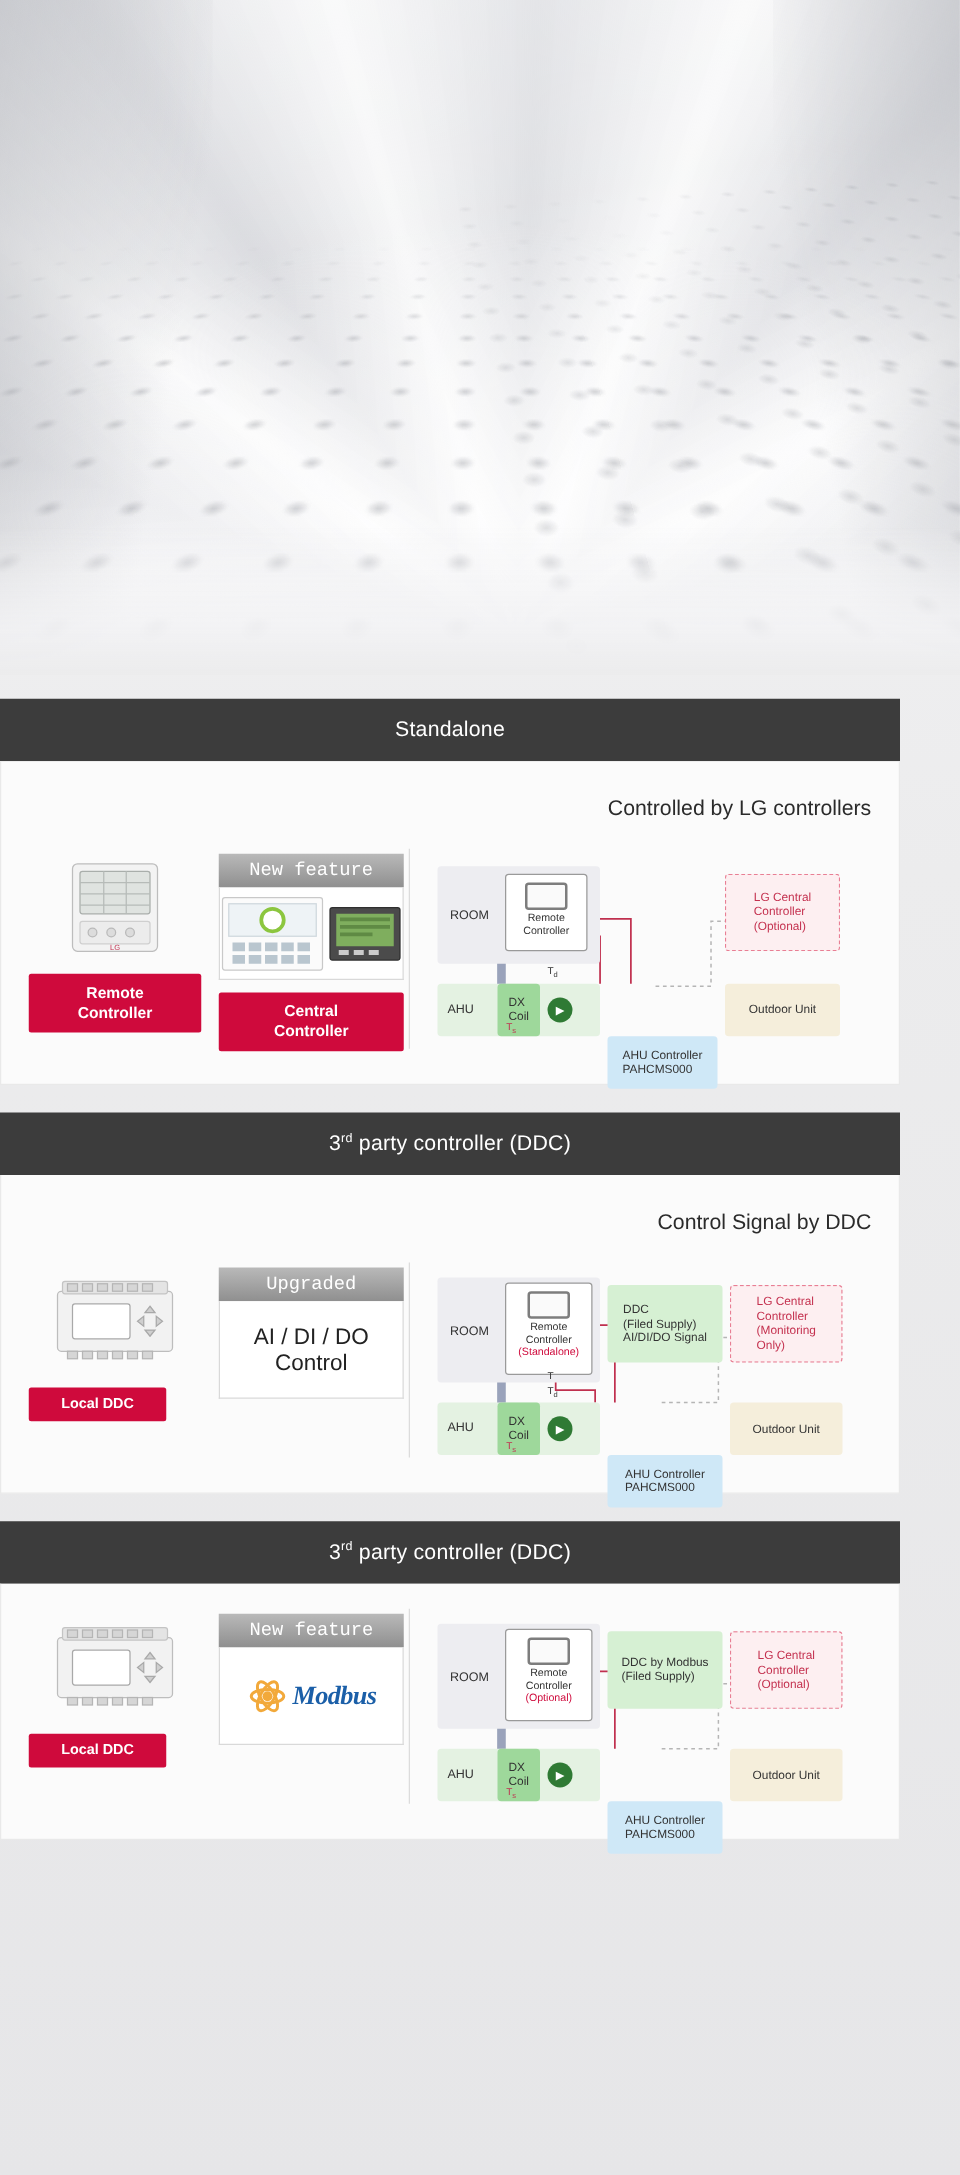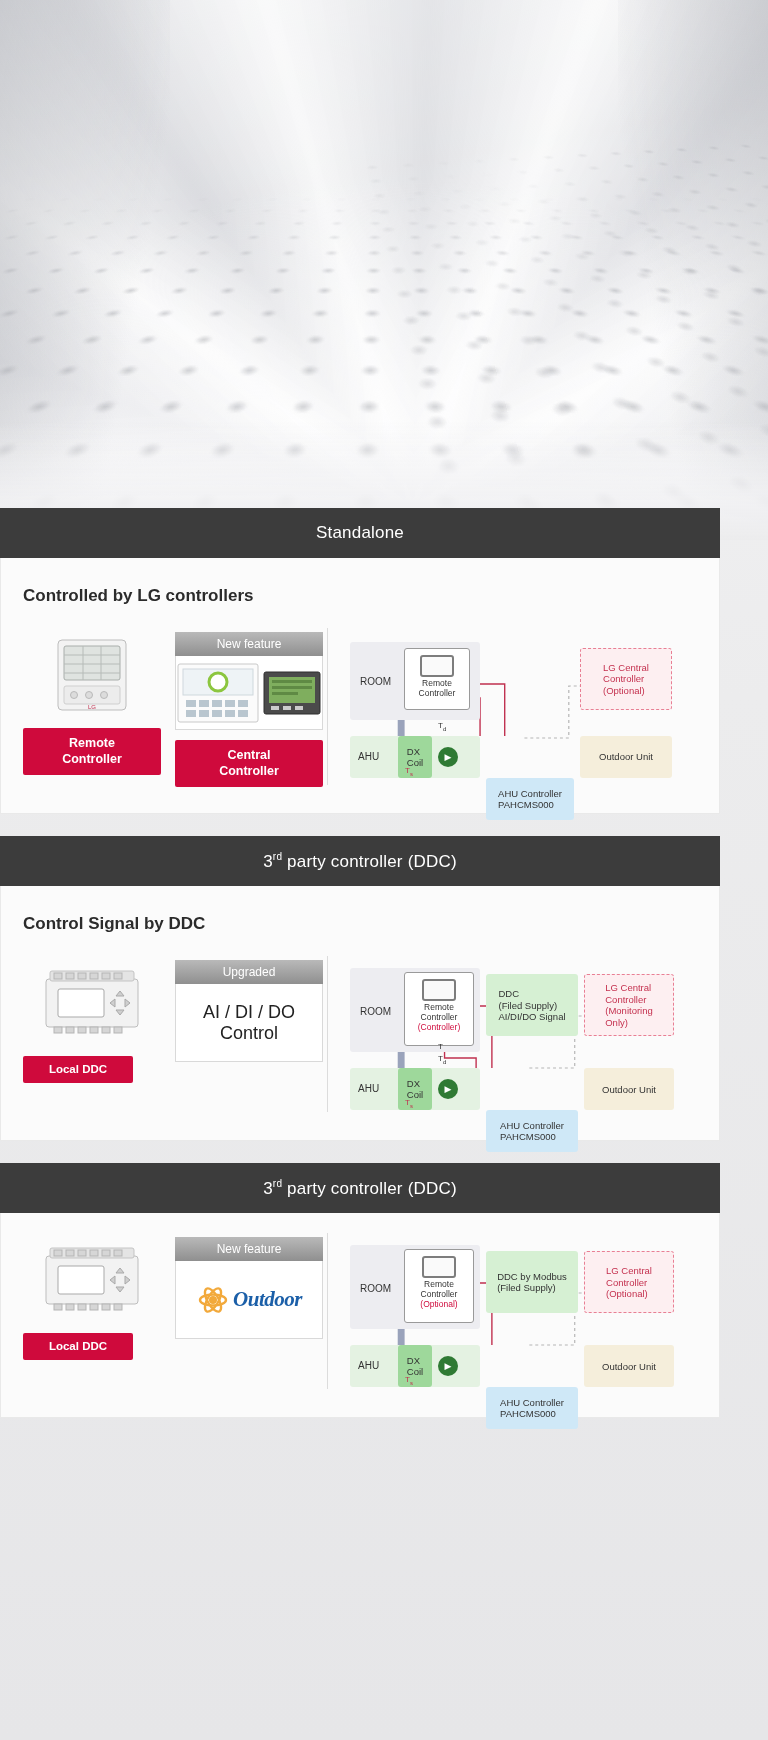--- a/index.html
+++ b/index.html
@@ -87,41 +87,41 @@
   .hero-edge-r {
     position: absolute; right: 0; top: 0; width: 150px; height: 540px;
     background: linear-gradient(260deg, rgba(176,178,184,0.45) 0%, rgba(255,255,255,0.0) 70%);
   }
   .hero-fade {
     position: absolute; left: 0; bottom: 0; width: 768px; height: 120px;
     background: linear-gradient(180deg, rgba(255,255,255,0) 0%, rgba(241,241,243,0.9) 70%, #ececed 100%);
   }
 
   
-  .sections { position: absolute; left: 0; top: 508px; width: 684px; }
+  .sections { position: absolute; left: 0; top: 559px; width: 684px; }
   .section { width: 720px; margin: 0 auto 22px auto; }
   .sec-head {
     height: 50px;
     background: #3c3c3c;
     color: #ffffff;
     display: flex; align-items: center; justify-content: center;
     font-size: 17px;
     letter-spacing: 0.2px;
   }
   .sec-head sup { font-size: 10px; vertical-align: super; }
   .sec-body {
     background: #fbfbfb;
     border: 1px solid #e9e9e9;
     border-top: none;
     padding: 18px 22px 26px 22px;
   }
   .sec-title {
-    text-align: left;
+    text-align: right;
     font-size: 17px;
-    font-weight: bold;
+    font-weight: normal;
     color: #2b2b2b;
     margin: 10px 0 20px 0;
   }
   .row { display: flex; align-items: flex-start; }
   .left-col { width: 300px; display: flex; gap: 14px; align-items: flex-start; padding-top: 6px; }
   .divider { width: 1px; background: #dcdcdc; align-self: stretch; margin: 2px 14px 2px 4px; }
   .right-col { flex: 1; }
 
   
   .dev { width: 140px; }
@@ -139,23 +139,24 @@
     line-height: 1.25;
     padding: 8px 4px;
     border-radius: 2px;
   }
   .pill.small { font-size: 11.5px; padding: 6px 4px; width: 110px; }
 
   .feat-box { width: 150px; }
   .feat-cap {
     background: #9a9a9a;
     color: #fff;
-    font-size: 12px;
+    font-size: 15px;
     text-align: center;
     padding: 5px 2px;
+    font-family: Liberation Mono, monospace;
   }
   .feat-cap.grad {
     background: linear-gradient(180deg,#b9b9b9,#8f8f8f);
   }
   .feat-body {
     border: 1px solid #d9d9d9;
     border-top: none;
     background: #fff;
     height: 74px;
     display: flex; align-items: center; justify-content: center;
@@ -418,21 +419,21 @@
                 <path d="M182 56 L190 56" stroke="#b5b5b5" stroke-width="1.2" fill="none" stroke-dasharray="3,3"></path>
                 <circle cx="112" cy="52" r="2.2" fill="#c0304f"></circle>
                 <circle cx="104" cy="128" r="2.2" fill="#c0304f"></circle>
               </svg>
 
               <div class="box room" style="left:8px; top:14px; width:130px; height:84px;">
                 <span style="position:absolute; left:10px; top:38px; font-size:10px;">ROOM</span>
               </div>
               <div class="rc" style="position:absolute; left:62px; top:18px; width:70px; height:74px; padding-top:6px;">
                 <div class="rc-screen"></div>
-                <div class="rc-cap">Remote<br>Controller<br><span class="red">(Controller)</span></div>
+                <div class="rc-cap">Remote<br>Controller<br><span class="red">(Standalone)</span></div>
               </div>
 
               <div class="box ahu-band" style="left:8px; top:114px; width:130px; height:42px;">
                 <span style="position:absolute; left:8px; top:15px; font-size:10px;">AHU</span>
               </div>
               <div class="box coil" style="left:56px; top:114px; width:34px; height:42px; flex-direction:column;">
                 <span>DX<br>Coil</span>
               </div>
               <div class="play" style="position:absolute; left:96px; top:125px;">▶</div>
               <div class="tiny" style="left:96px; top:88px;">T</div>
@@ -504,21 +505,21 @@
               <div class="feat-body tall">
                 <div class="modbus-wrap">
                   <svg width="34" height="34" viewBox="0 0 34 34">
                     <g stroke="#f2a93b" stroke-width="2.4" fill="none">
                       <ellipse cx="17" cy="17" rx="13" ry="5.5"></ellipse>
                       <ellipse cx="17" cy="17" rx="13" ry="5.5" transform="rotate(60 17 17)"></ellipse>
                       <ellipse cx="17" cy="17" rx="13" ry="5.5" transform="rotate(120 17 17)"></ellipse>
                     </g>
                     <circle cx="17" cy="17" r="4" fill="#f2a93b"></circle>
                   </svg>
-                  <span class="modbus-text">Outdoor</span>
+                  <span class="modbus-text">Modbus</span>
                 </div>
               </div>
             </div>
           </div>
 
           <div class="divider"></div>
 
           <div class="right-col">
             <div class="diagram">
               <svg class="wires" viewBox="0 0 360 160" preserveAspectRatio="none">

